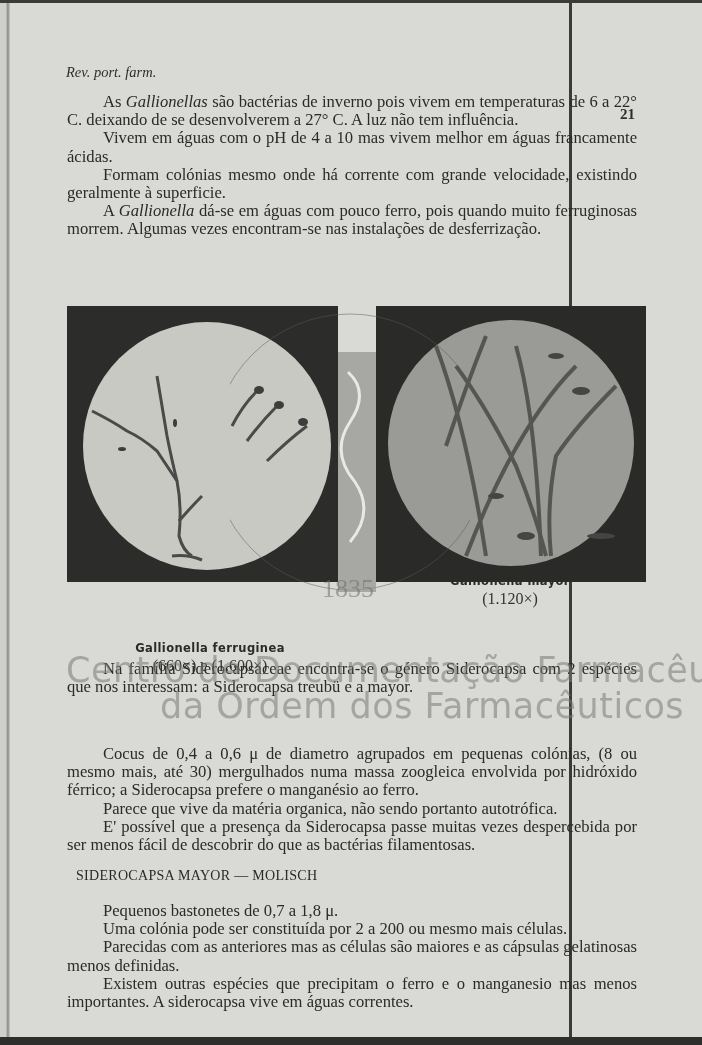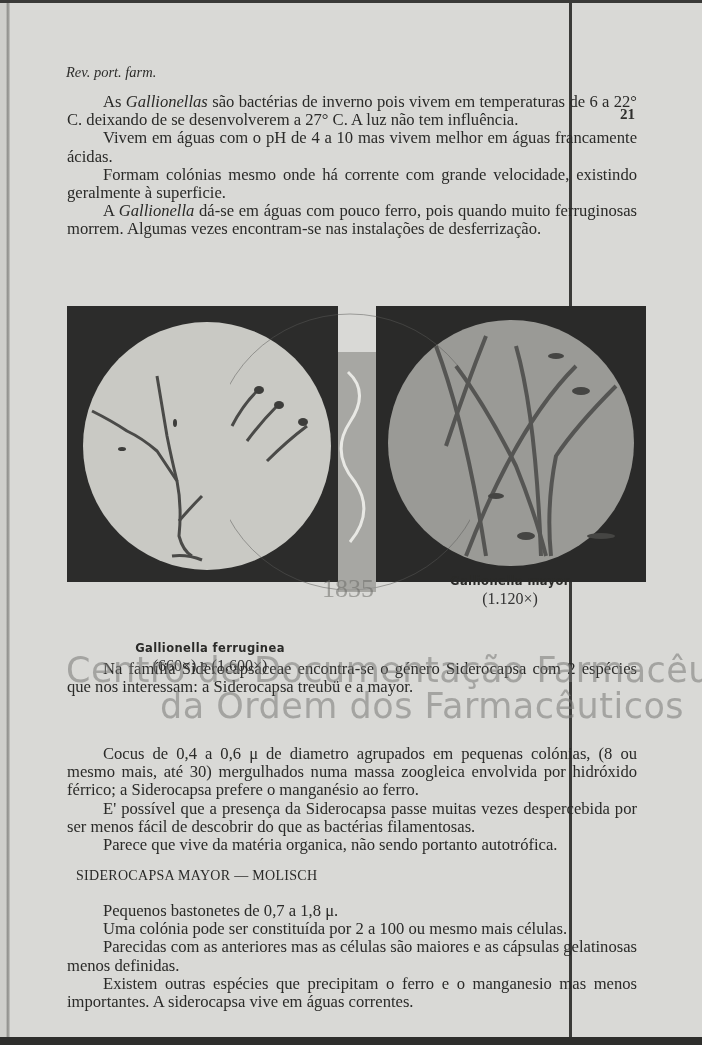--- a/index.html
+++ b/index.html
@@ -157,24 +157,24 @@
 
   <div class="text-block section-a">
     <p>Na família Siderocapsaceae encontra-se o género Siderocapsa com 2 espécies que nos interessam: a Siderocapsa treubü e a mayor.</p>
   </div>
 
   <div class="watermark wm1">Centro de Documentação Farmacêutica</div>
   <div class="watermark wm2">da Ordem dos Farmacêuticos</div>
 
   <div class="text-block section-b">
     <p>Cocus de 0,4 a 0,6 μ de diametro agrupados em pequenas colónias, (8 ou mesmo mais, até 30) mergulhados numa massa zoogleica envolvida por hidróxido férrico; a Siderocapsa prefere o manganésio ao ferro.</p>
+    <p>Parece que vive da matéria organica, não sendo portanto autotrófica.</p>
     <p>E' possível que a presença da Siderocapsa passe muitas vezes despercebida por ser menos fácil de descobrir do que as bactérias filamentosas.</p>
-    <p>Parece que vive da matéria organica, não sendo portanto autotrófica.</p>
   </div>
 
   <div class="heading h-mayor">SIDEROCAPSA MAYOR — MOLISCH</div>
   <div class="text-block section-c">
     <p>Pequenos bastonetes de 0,7 a 1,8 μ.</p>
-    <p>Uma colónia pode ser constituída por 2 a 100 ou mesmo mais células.</p>
+    <p>Uma colónia pode ser constituída por 2 a 200 ou mesmo mais células.</p>
     <p>Parecidas com as anteriores mas as células são maiores e as cápsulas gelatinosas menos definidas.</p>
     <p>Existem outras espécies que precipitam o ferro e o manganesio mas menos importantes. A siderocapsa vive em águas correntes.</p>
   </div>
 </div>
 
 </body></html>

